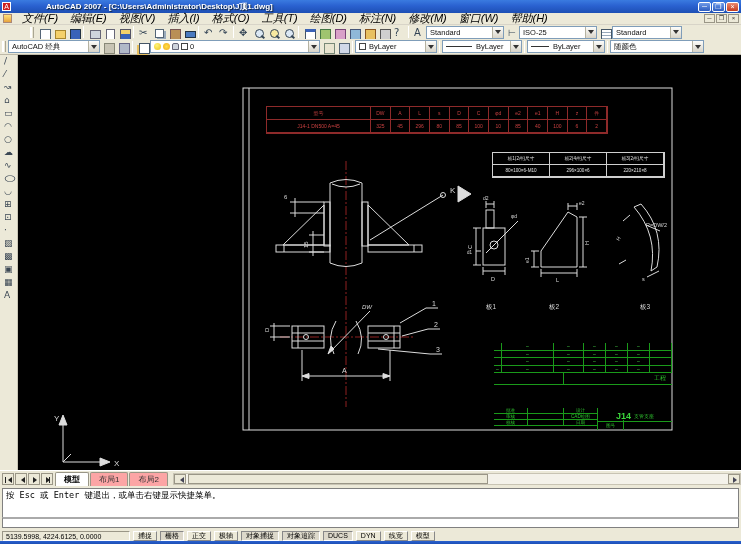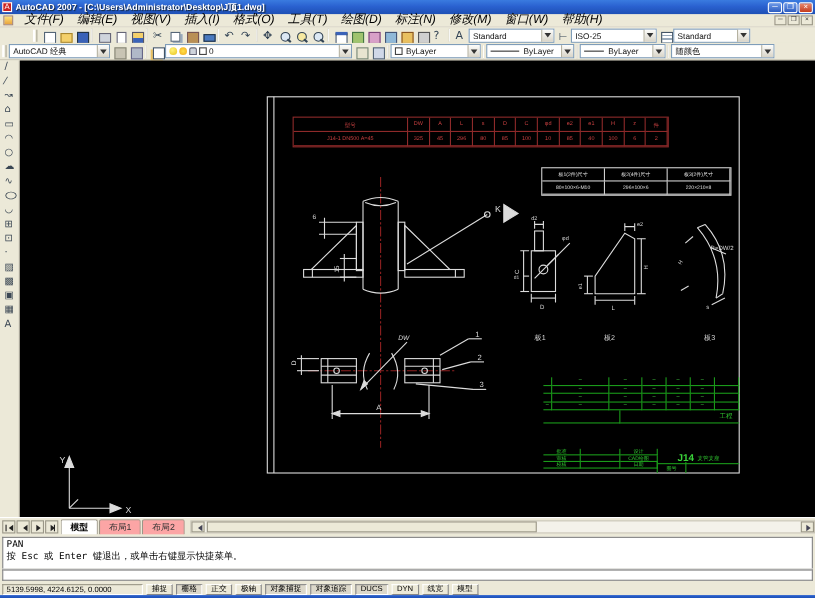--- a/index.html
+++ b/index.html
@@ -2,21 +2,21 @@
 <html><head>
 <meta charset="utf-8">
 <style>
   *{margin:0;padding:0;box-sizing:border-box;}
   html,body{width:741px;height:544px;overflow:hidden;}
   body{position:relative;font-family:"Liberation Sans",sans-serif;background:#ece9d8;font-size:9px;color:#000;}
 
   
   .titlebar{position:absolute;left:0;top:0;width:741px;height:13px;
     background:linear-gradient(to bottom,#3a7be0 0%,#2a61d0 45%,#1d4fb4 100%);
-    display:flex;align-items:center;padding:0 2px;color:#fff;}
+    display:flex;align-items:center;padding:0 2px;color:#fff;gap:32px;}
   .appicon{width:9px;height:9px;background:#c22;border:1px solid #fff;color:#fff;
     font-size:7px;line-height:7px;text-align:center;margin-right:3px;flex:none;}
   .titletext{font-size:8px;font-weight:bold;white-space:nowrap;overflow:hidden;flex:1;
     text-shadow:1px 1px 1px #123;}
   .winbtns{display:flex;gap:1px;flex:none;}
   .winbtn{width:13px;height:10px;border:1px solid #fff;border-radius:2px;
     background:linear-gradient(#6f9ae8,#2c5cc0);color:#fff;font-size:7px;line-height:8px;text-align:center;}
   .winbtn.close{background:linear-gradient(#e98a70,#c43a1d);}
 
   
@@ -576,21 +576,20 @@
   <div class="tab">布局2</div>
   <div class="hscroll">
     <div class="sbtn l"></div>
     <div class="sthumb"></div>
     <div class="sbtn r" style="margin-left:auto"></div>
   </div>
 </div>
 
 <div class="cmd">
   <div class="cmdhist">
-    <div>PAN</div>
     <div>按 Esc 或 Enter 键退出，或单击右键显示快捷菜单。</div>
   </div>
   <div class="cmdin"></div>
 </div>
 
 <div class="status">
   <div class="coords">5139.5998, 4224.6125, 0.0000</div>
   <div class="stbtn">捕捉</div>
   <div class="stbtn pressed">栅格</div>
   <div class="stbtn">正交</div>

